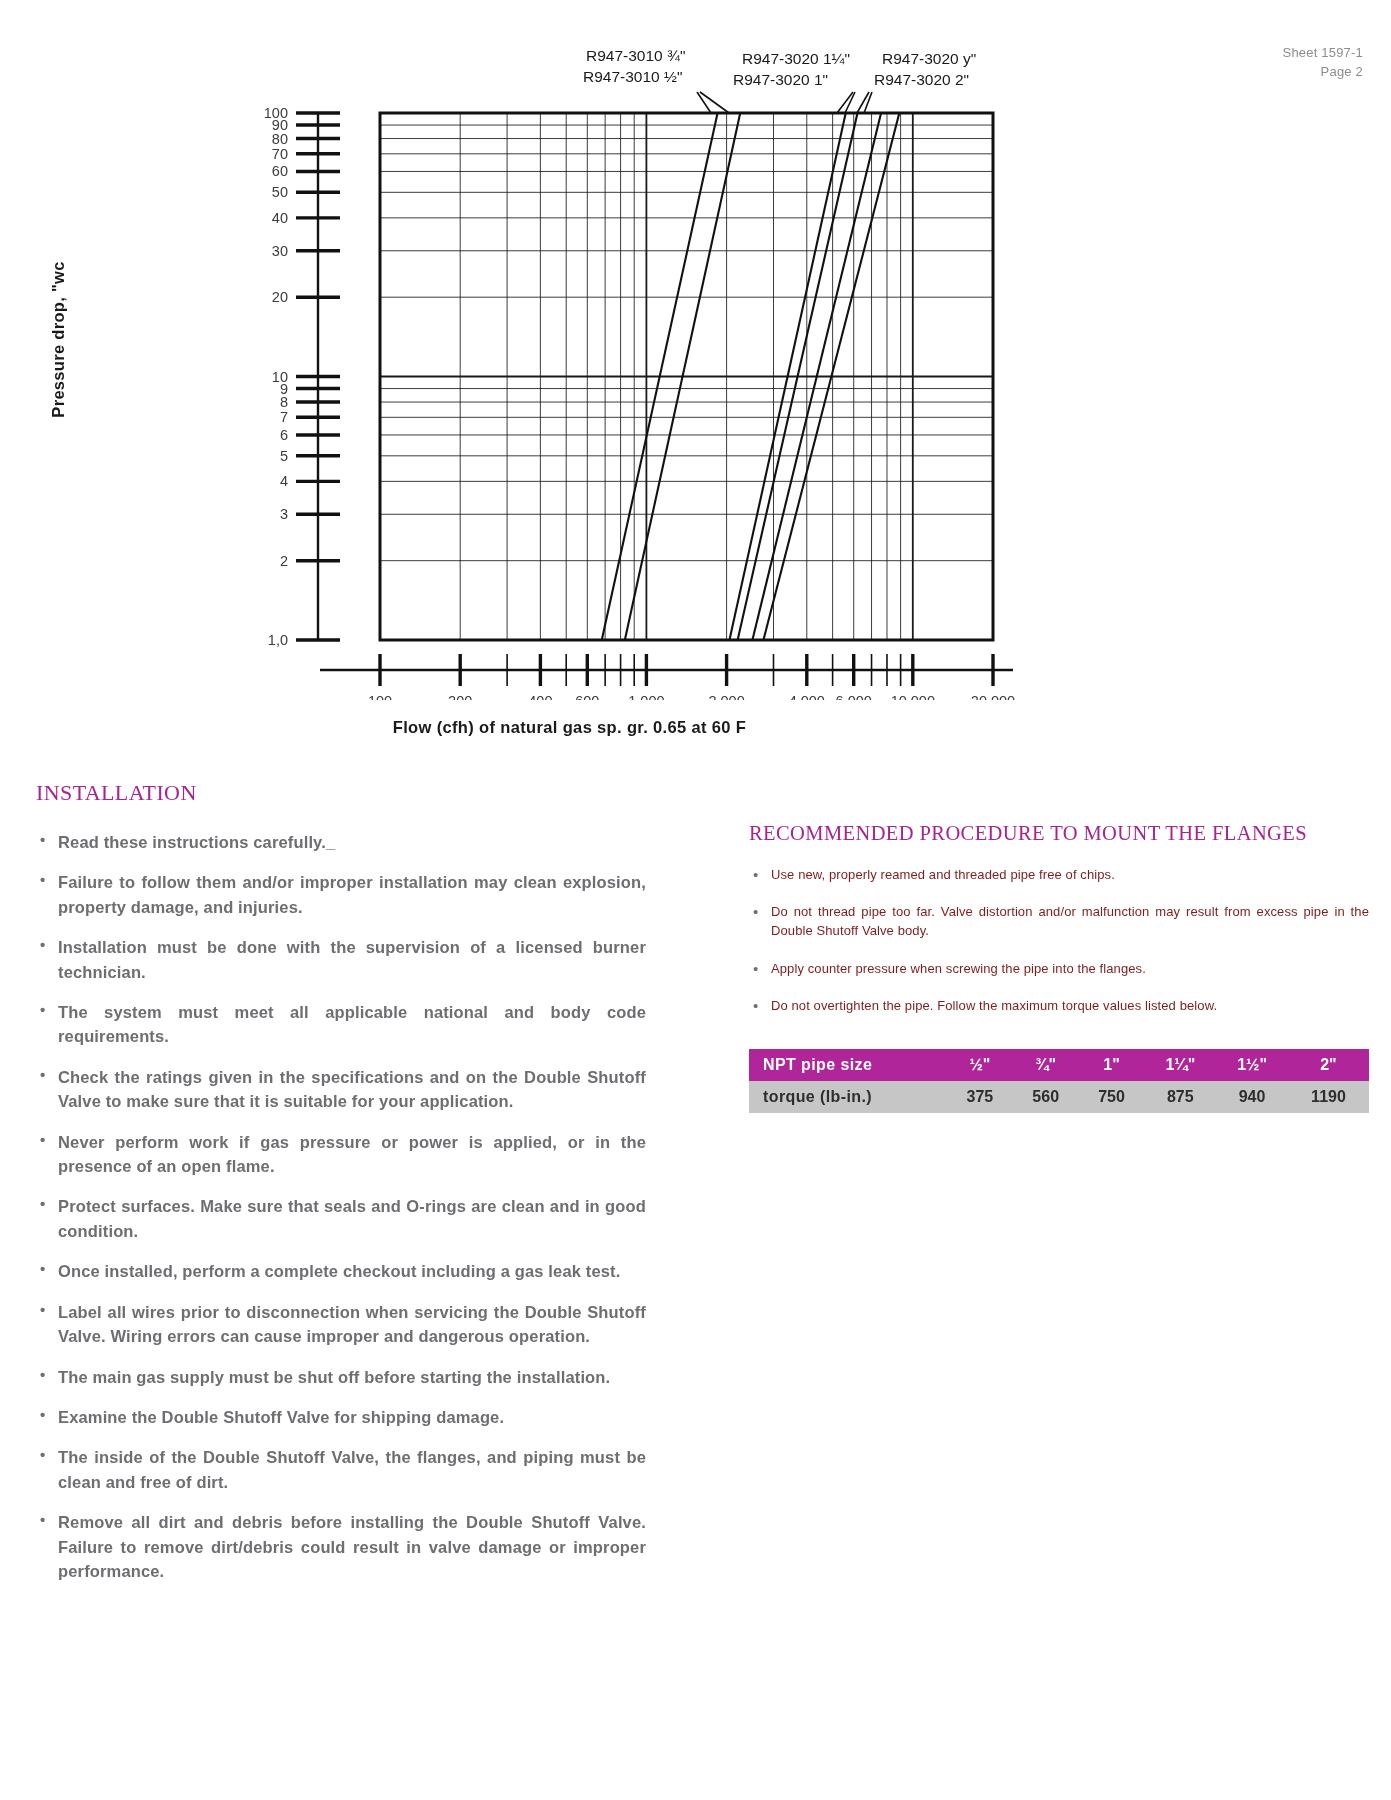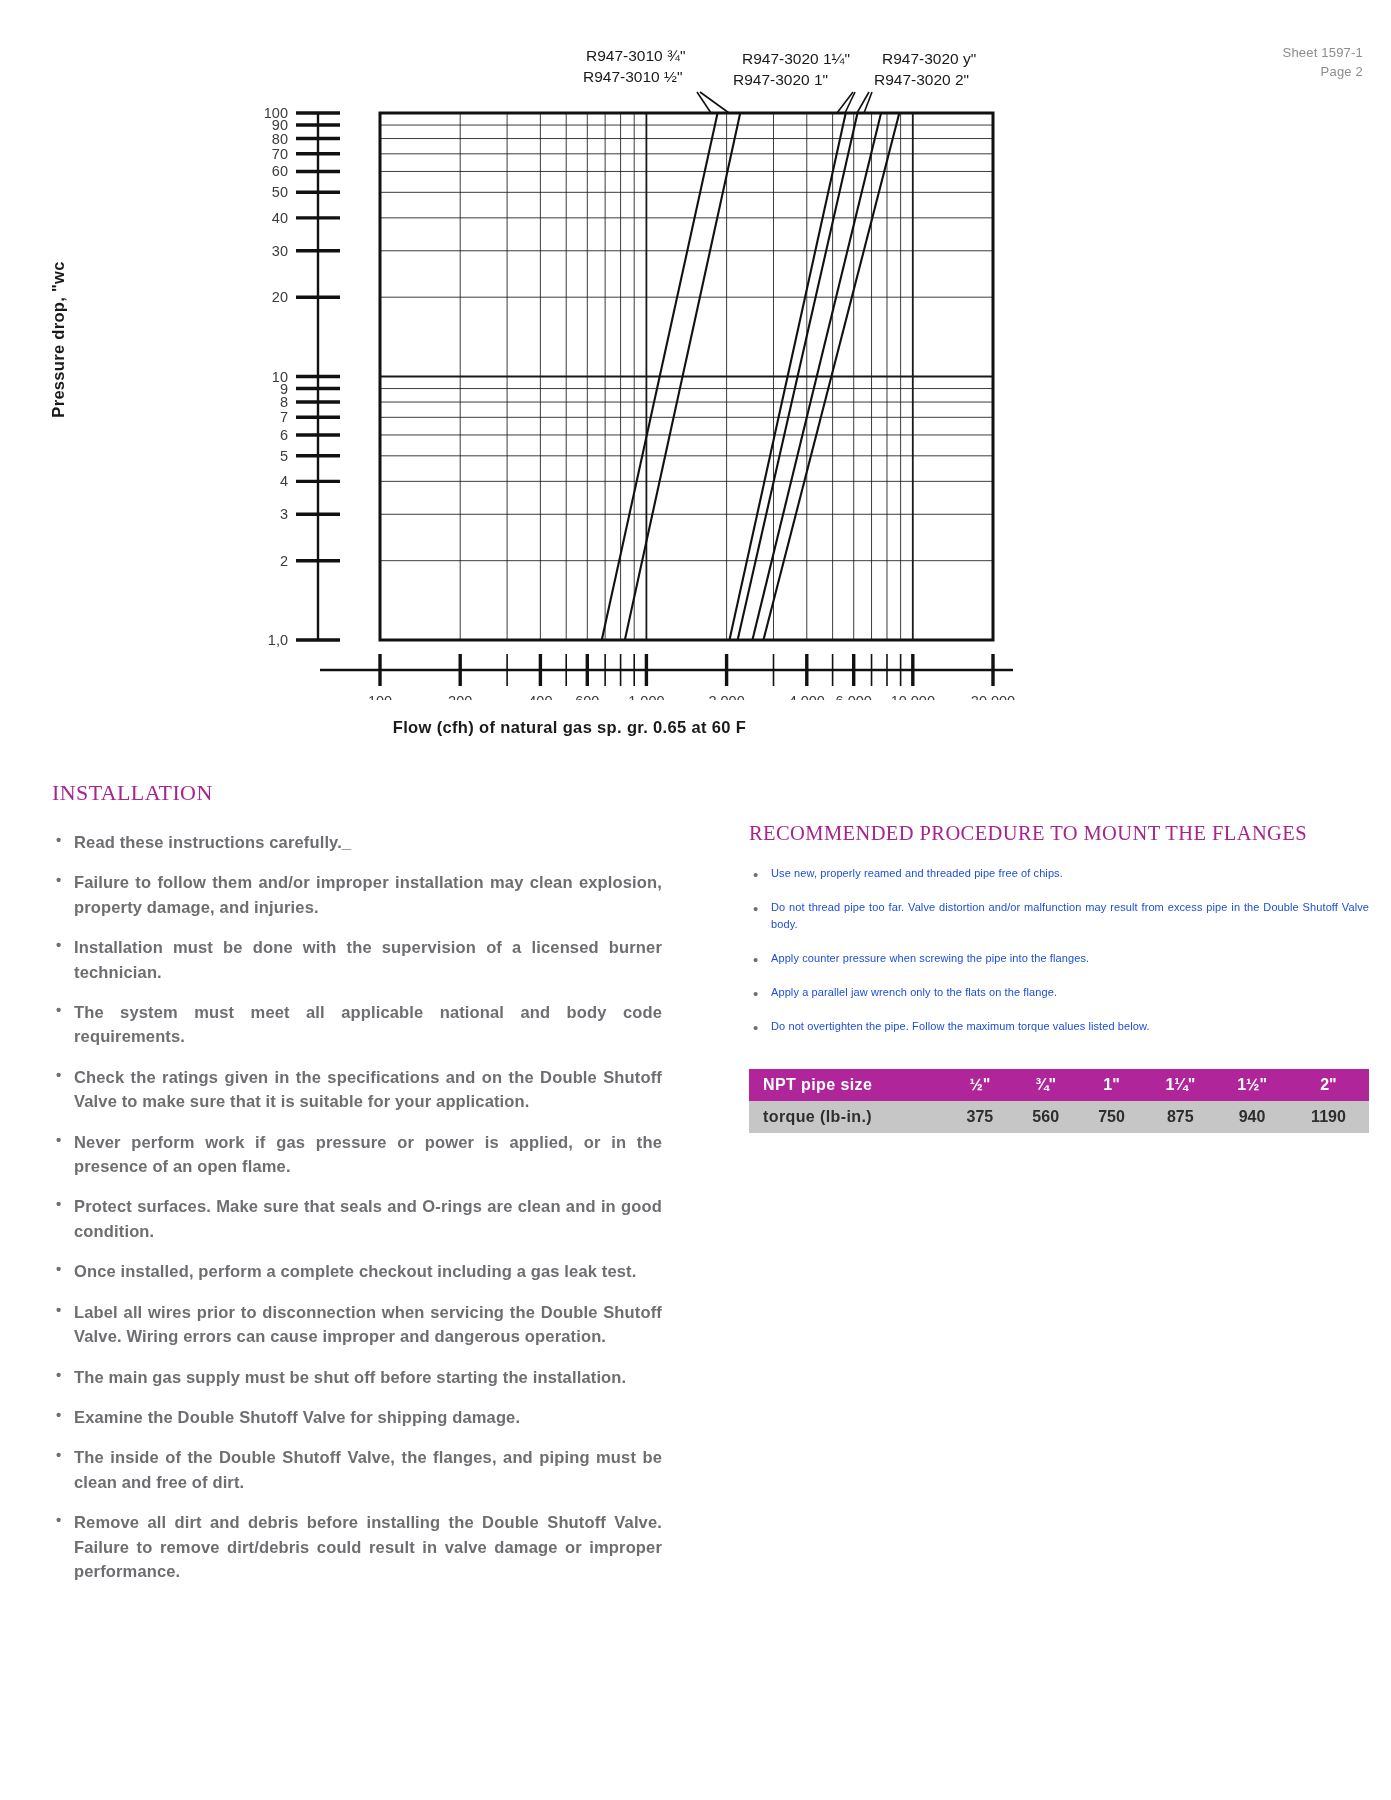--- a/index.html
+++ b/index.html
@@ -27,39 +27,39 @@
     font-size:16.5px; font-weight:bold; color:#1a1a1a; letter-spacing:.35px;
   }
   #y-axis-title{
     position:absolute; left:-52px; top:330px; width:220px; text-align:center;
     transform:rotate(-90deg); transform-origin:center center;
     font-size:16.5px; font-weight:bold; color:#1a1a1a; letter-spacing:.3px;
   }
   
   #content{ position:absolute; left:0; top:760px; width:1391px; }
   .col{ position:absolute; }
-  #col-left{ left:52px; top:20px; width:610px; }
+  #col-left{ left:36px; top:20px; width:610px; }
   #col-right{ left:749px; top:62px; width:620px; }
   h2.section-head{
     margin:0 0 24px 0; font-family:"Liberation Serif", serif;
     font-size:22px; font-weight:normal; color:#a7248e; letter-spacing:.4px;
   }
   #col-right h2.section-head{ font-size:20.5px; margin-bottom:20px; }
   ul.bullets{ margin:0; padding:0; list-style:none; }
   ul.bullets li{
     position:relative; padding-left:22px; margin-bottom:16px;
     line-height:1.48;
   }
   ul.bullets li:before{
     content:"\2022"; position:absolute; left:4px; top:-1px;
     color:#6f6f6f; font-size:15px;
   }
   #col-left ul.bullets li{ font-size:16.5px; font-weight:bold; color:#6d6e71;
     text-align:justify; letter-spacing:.15px; }
-  #col-right ul.bullets li{ font-size:11px; font-weight:normal; color:#1d4ed8;
+  #col-right ul.bullets li{ font-size:13px; font-weight:normal; color:#7f1d1d;
     text-align:justify; letter-spacing:.1px; margin-bottom:18px; }
   
   #torque-table{
     margin-top:34px; border-collapse:collapse; width:100%;
     font-size:16px;
   }
   #torque-table th, #torque-table td{
     padding:7px 4px; font-weight:bold; text-align:center; border:none;
   }
   #torque-table thead th{ background:#b0269a; color:#ffffff; }
@@ -258,21 +258,20 @@
         <li>Remove all dirt and debris before installing the Double Shutoff Valve. Failure to remove dirt/debris could result in valve damage or improper performance.</li>
       </ul>
   </div>
 
   <div class="col" id="col-right">
     <h2 class="section-head">RECOMMENDED PROCEDURE TO MOUNT THE FLANGES</h2>
     <ul class="bullets" id="flanges-list">
         <li>Use new, properly reamed and threaded pipe free of chips.</li>
         <li>Do not thread pipe too far. Valve distortion and/or malfunction may result from excess pipe in the Double Shutoff Valve body.</li>
         <li>Apply counter pressure when screwing the pipe into the flanges.</li>
-        <li>Apply a parallel jaw wrench only to the flats on the flange.</li>
         <li>Do not overtighten the pipe. Follow the maximum torque values listed below.</li>
       </ul>
 
     <table id="torque-table">
       <thead>
         <tr>
           <th class="rowhead">NPT pipe size</th>
         <th>½"</th>
             <th>¾"</th>
             <th>1"</th>

